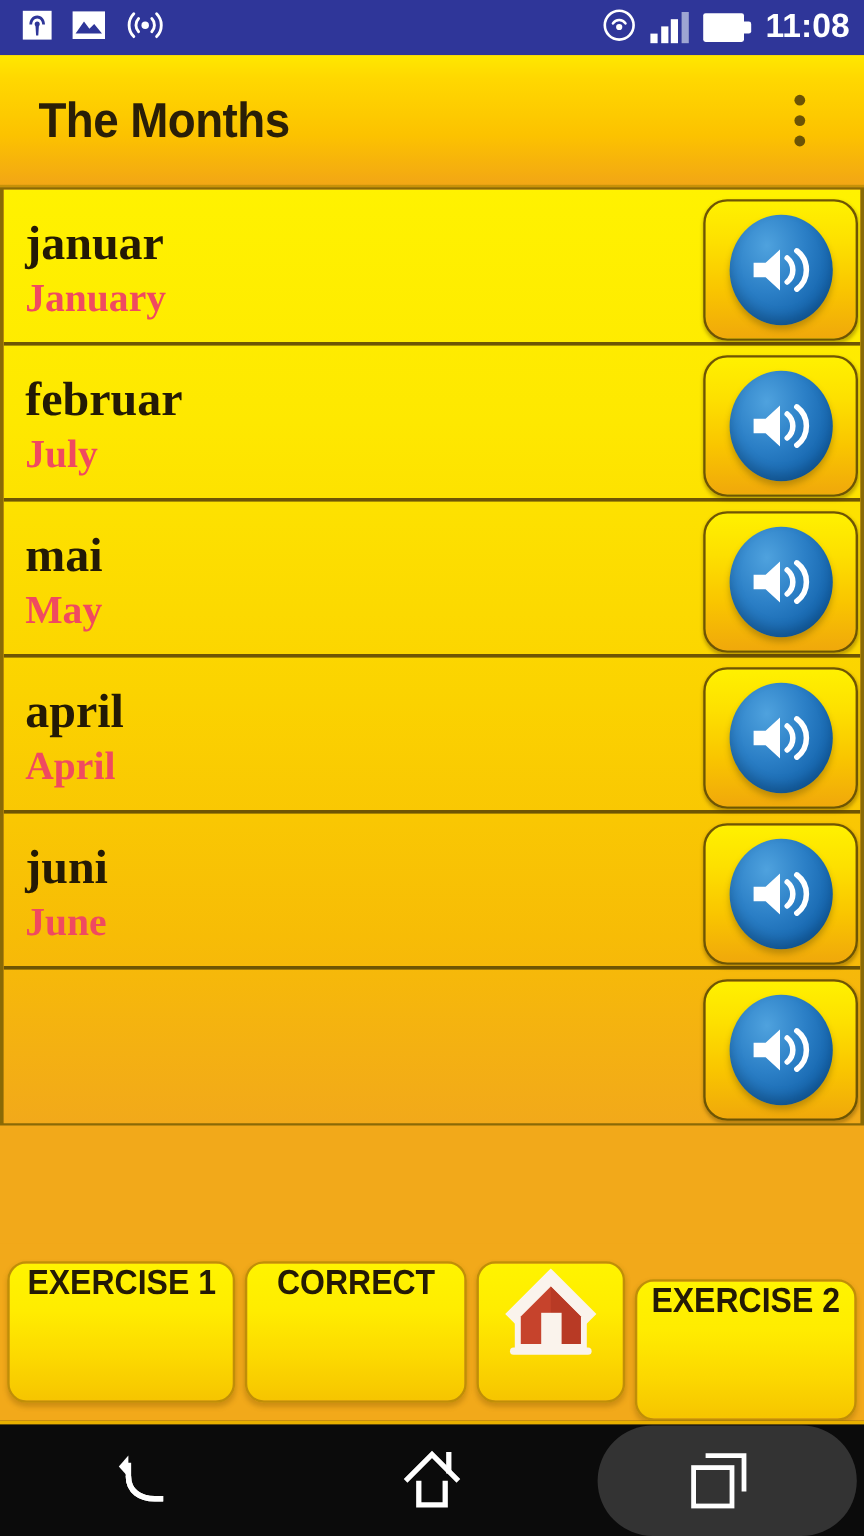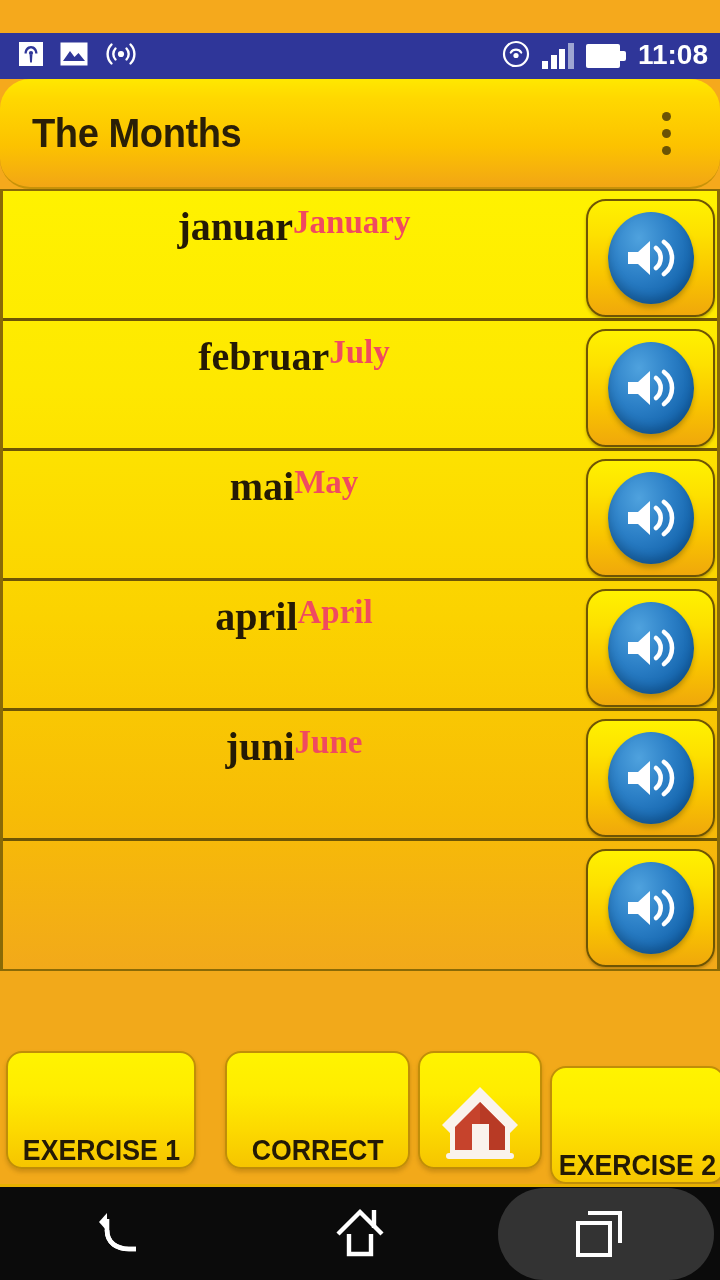--- a/index.html
+++ b/index.html
@@ -23,21 +23,20 @@
 
   
   #status-bar {
     height: 46px;
     flex: 0 0 46px;
     background: #2F3699;
     display: flex;
     align-items: center;
     padding: 0 12px 0 18px;
     color: #ffffff;
-    margin-top: 33px;
   }
   .status-left {
     display: flex;
     align-items: center;
     gap: 16px;
     flex: 1 1 auto;
   }
   .status-right {
     display: flex;
     align-items: center;
@@ -93,21 +92,20 @@
   
   #app-bar {
     flex: 0 0 110px;
     height: 110px;
     background: linear-gradient(to bottom, #FFE800 0%, #FFD800 18%, #FCC200 62%, #F2A615 100%);
     display: flex;
     align-items: center;
     padding: 0 22px 0 32px;
     border-bottom: 2px solid #C79208;
     position: relative;
-    border-radius: 30px;
   }
   #app-title {
     flex: 1 1 auto;
     font-size: 41px;
     font-weight: bold;
     color: #2A1F07;
     font-family: "Liberation Sans", sans-serif;
     letter-spacing: -0.5px;
     transform: scaleX(0.93);
     transform-origin: left center;
@@ -140,21 +138,21 @@
     border-bottom: 2px solid #8A6A06;
     position: relative;
     overflow: hidden;
   }
   .month-row {
     position: relative;
     height: 130px;
     border-bottom: 3px solid #6E5504;
     padding: 14px 150px 10px 18px;
     display: flex;
-    flex-direction: row;
+    flex-direction: column;
     justify-content: center;
   }
   .month-row:last-child { border-bottom: none; }
   .native-word {
     font-family: "Liberation Serif", serif;
     font-weight: bold;
     font-size: 40px;
     color: #241A05;
     line-height: 1.08;
     margin-bottom: 8px;
@@ -209,26 +207,26 @@
     align-items: center;
     gap: 8px;
     padding: 0 6px;
   }
   .action-btn {
     height: 118px;
     border-radius: 16px;
     border: 2px solid #C08E08;
     background: linear-gradient(to bottom, #FFF400 0%, #FFEC00 35%, #FCD900 68%, #F6C500 100%);
     display: flex;
-    align-items: flex-end;
+    align-items: flex-start;
     justify-content: center;
     box-shadow: 0 3px 4px rgba(120,80,0,0.30);
   }
   #btn-exercise1 { flex: 0 0 190px; }
-  #btn-correct   { flex: 0 0 185px; margin-left: 21px; }
+  #btn-correct   { flex: 0 0 185px; }
   #btn-home      { flex: 0 0 124px; }
   #btn-exercise2 { flex: 1 1 auto; margin-top: 29px; }
   .action-btn .label {
     font-family: "Liberation Sans", sans-serif;
     font-weight: bold;
     font-size: 29px;
     color: #241A05;
     letter-spacing: 0px;
     white-space: nowrap;
     transform: scaleX(0.92);

